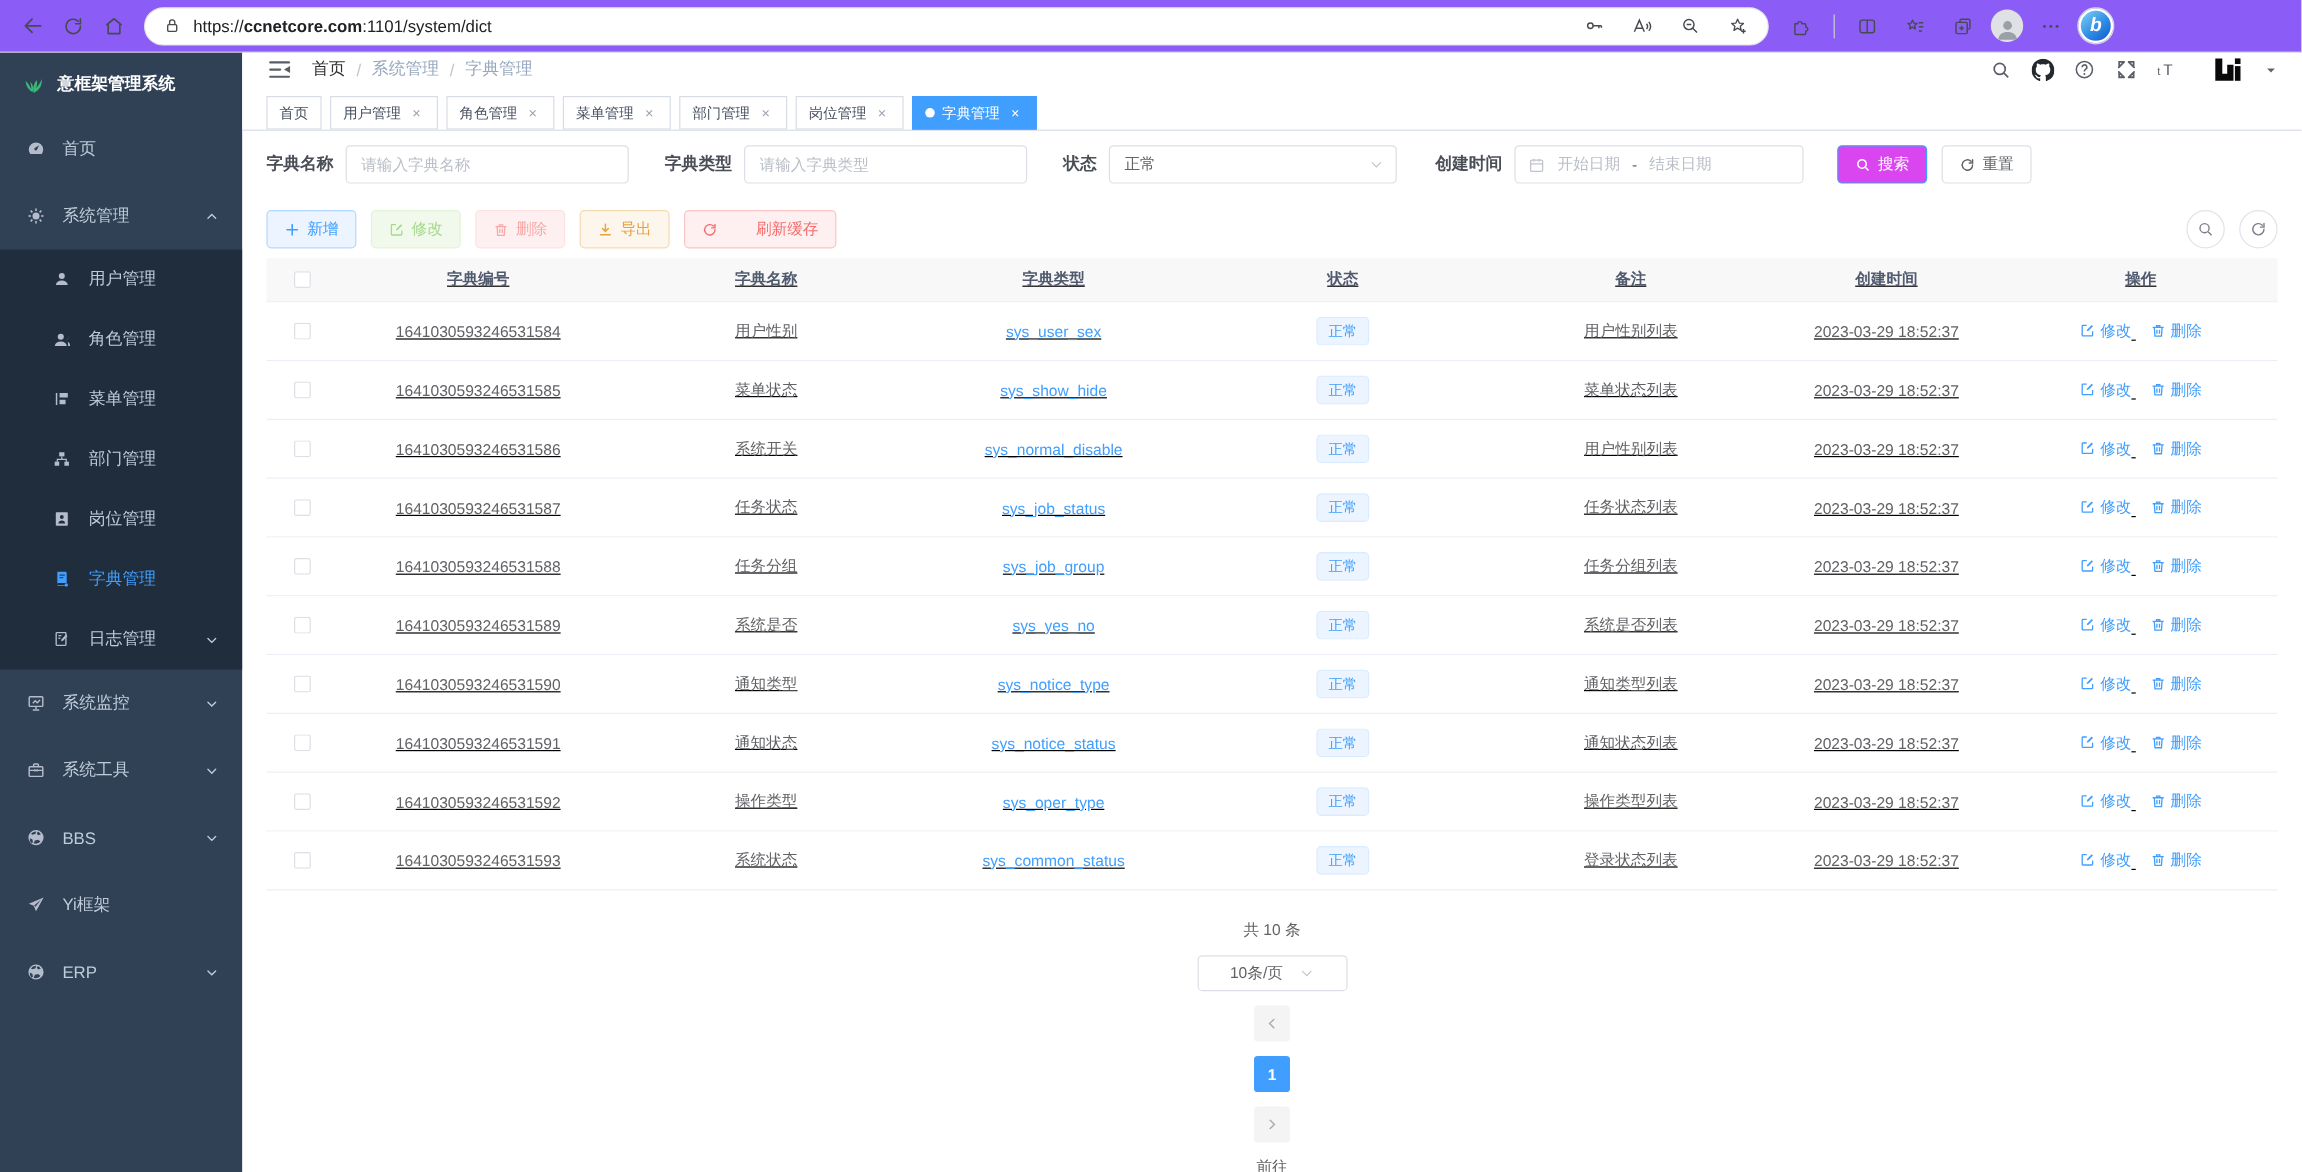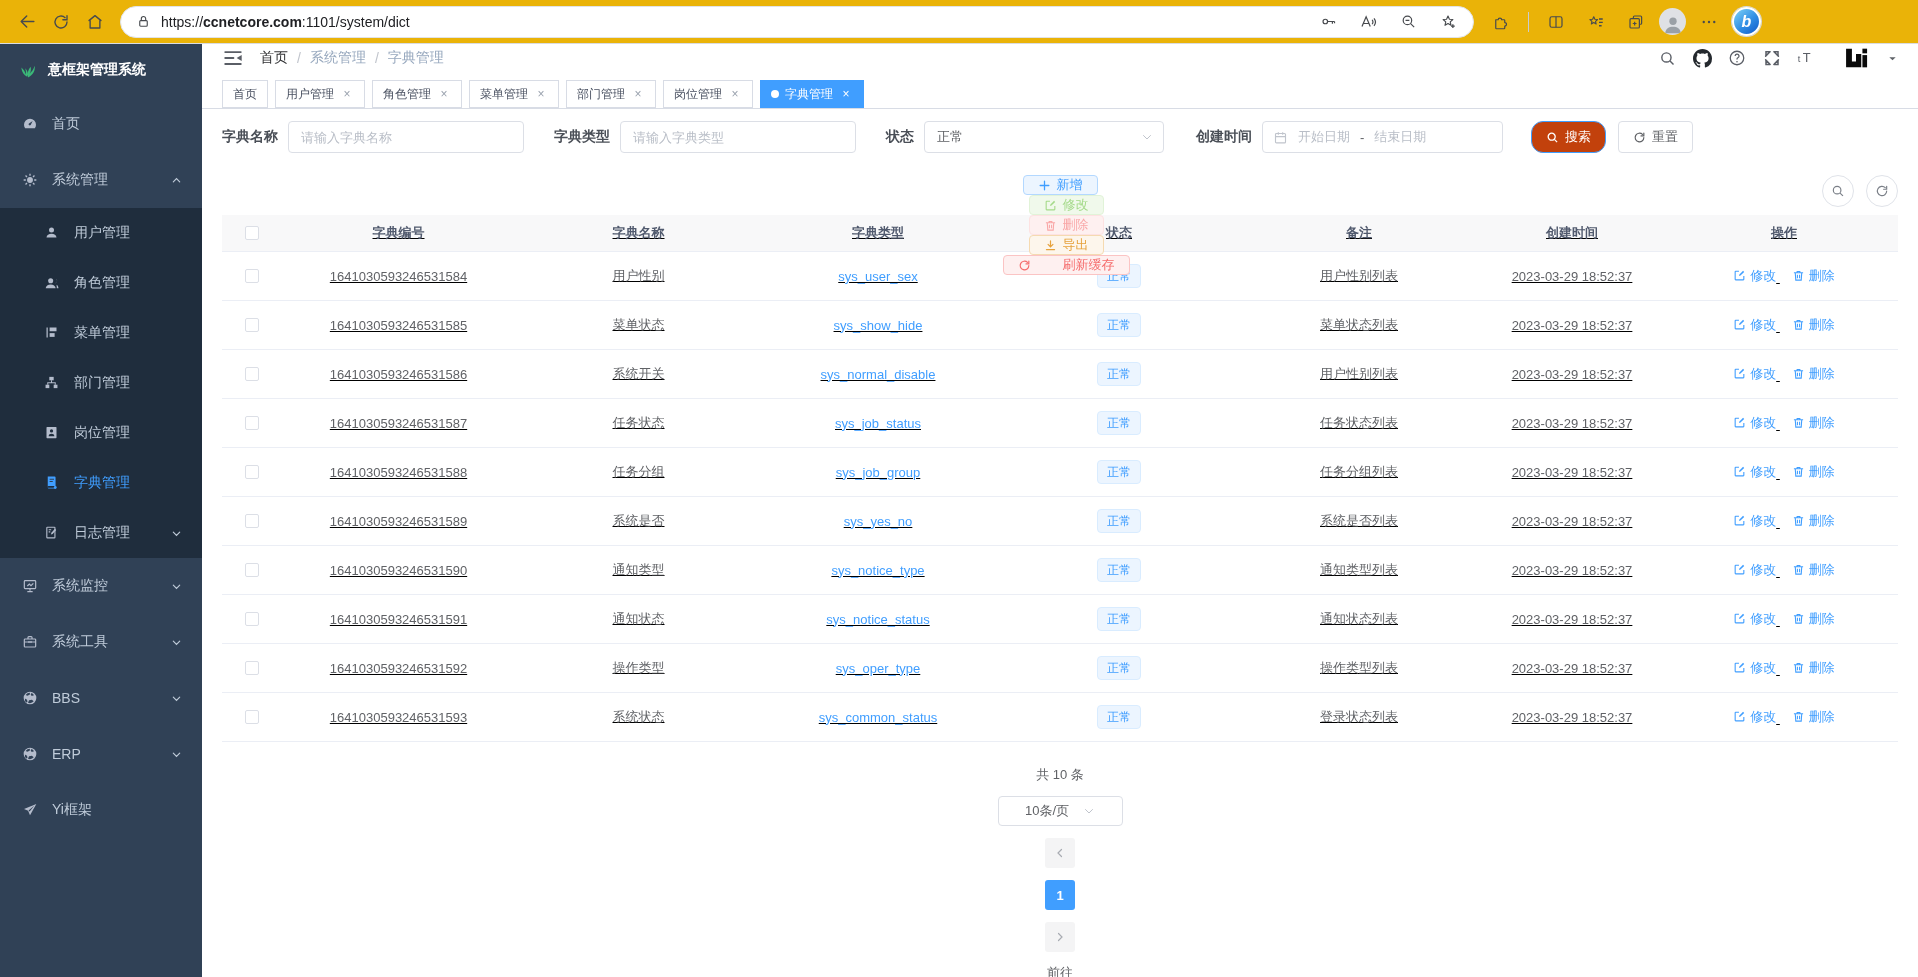--- a/index.html
+++ b/index.html
@@ -1,20 +1,20 @@
 <!DOCTYPE html>
 <html><head>
 <meta charset="utf-8">
 <style>
   * { margin:0; padding:0; box-sizing:border-box; }
   html,body { width:1918px; height:977px; overflow:hidden; font-family:"Liberation Sans","DejaVu Sans",sans-serif; background:#fff; }
   svg { display:block; }
 
   
-  .browser-bar { height:44px; background:#eab308; border-bottom:1px solid #dadce0; display:flex; align-items:center; padding:0 10px; }
+  .browser-bar { height:44px; background:#8b5cf6; border-bottom:1px solid #dadce0; display:flex; align-items:center; padding:0 10px; }
   .b-icon { width:34px; height:34px; border-radius:6px; display:flex; align-items:center; justify-content:center; color:#474a4e; flex:0 0 auto; cursor:pointer; }
   .address-pill { width:1354px; height:32px; background:#fff; border:1px solid #e1e3e6; border-radius:16px; display:flex; align-items:center; padding:0 12px; margin:0 6px 0 8px; flex:0 0 auto; }
   .url-text { font-size:14px; color:#202124; margin-left:8px; white-space:nowrap; }
   .url-text b { font-weight:600; }
   .pill-right { margin-left:auto; display:flex; align-items:center; gap:14px; color:#474a4e; }
   .pill-right .b-icon { width:26px; height:26px; }
   .chrome-right { display:flex; align-items:center; gap:6px; margin-left:4px; }
   .v-div { width:1px; height:20px; background:#c9ccd1; margin:0 4px; }
   .avatar-circle { width:27px; height:27px; border-radius:50%; background:#dfe1e5; display:flex; align-items:flex-end; justify-content:center; overflow:hidden; cursor:pointer; }
   .copilot { width:29px; height:29px; border-radius:50%; background:linear-gradient(140deg,#7fd3f7 0%,#2f8de4 55%,#1159c9 100%); color:#fff; font-weight:700; font-size:16px; display:flex; align-items:center; justify-content:center; border:2px solid #fff; box-shadow:0 0 0 1px #d6d9dd; cursor:pointer; }
@@ -60,24 +60,24 @@
 
   .filter-row { display:flex; align-items:center; margin-top:0; height:32px; font-size:14px; }
   .f-label { font-weight:700; color:#4a4f57; margin-right:10px; white-space:nowrap; }
   .f-input { width:236px; height:32px; border:1px solid #dcdfe6; border-radius:4px; padding:0 12px; font-size:13px; color:#606266; font-family:inherit; margin-right:30px; }
   .f-input::placeholder { color:#b9bec7; }
   .f-select { width:240px; height:32px; border:1px solid #dcdfe6; border-radius:4px; display:flex; align-items:center; padding:0 10px 0 12px; color:#606266; font-size:13px; margin-right:32px; cursor:pointer; }
   .f-select .chev { margin-left:auto; color:#c0c4cc; }
   .date-box { width:241px; height:32px; border:1px solid #dcdfe6; border-radius:4px; display:flex; align-items:center; gap:10px; padding:0 10px; font-size:13px; color:#b9bec7; margin-right:28px; cursor:pointer; }
   .date-sep { color:#606266; }
   .btn { height:32px; border-radius:4px; font-size:13px; display:inline-flex; align-items:center; gap:6px; padding:0 14px; cursor:pointer; border:1px solid #dcdfe6; background:#fff; color:#606266; font-family:inherit; }
-  .btn-primary { background:#c2410c; border-color:#409eff; color:#fff;border-radius:12px; }
+  .btn-primary { background:#d946ef; border-color:#409eff; color:#fff; }
   .btn + .btn { margin-left:12px; }
 
-  .toolbar-row { display:flex; align-items:center; margin-top:22px; position:relative; height:32px;flex-direction:column; }
+  .toolbar-row { display:flex; align-items:center; margin-top:22px; position:relative; height:32px; }
   .btn-plain-blue   { background:#ecf5ff; border-color:#b3d8ff; color:#409eff; }
   .btn-plain-green  { background:#f0f9eb; border-color:#e1f3d8; color:#a4da89; }
   .btn-plain-redlt  { background:#fef0f0; border-color:#fde2e2; color:#f9a7a7; }
   .btn-plain-orange { background:#fdf6ec; border-color:#f5dab1; color:#e6a23c; }
   .btn-plain-red    { background:#fef0f0; border-color:#fbc4c4; color:#f56c6c;gap:32px; }
   .mini-circles { position:absolute; right:0; top:0; display:flex; gap:12px; }
   .circle-btn { width:32px; height:32px; border-radius:50%; border:1px solid #e0e3e9; background:#fff; color:#7a7f87; display:flex; align-items:center; justify-content:center; cursor:pointer; }
 
   
   .table { margin-top:8px;text-decoration:underline; }
@@ -356,37 +356,37 @@
         <span>BBS</span>
         <span class="chev">
             <svg width="11" height="11" viewBox="0 0 24 24" fill="none" stroke="currentColor" stroke-width="2.5" stroke-linecap="round">
               <path d="m5 9 7 7 7-7"></path>
             </svg>
           </span>
       </div>
       <div class="m-item">
         <span class="m-ico">
             <svg width="16" height="16" viewBox="0 0 24 24" fill="currentColor">
+              <path d="M21.5 3 3 10.6l6.2 2.6L12 20l3-5.2 6.5-11.8zM9.8 12.9l8.5-7.4-6.9 8.9z"></path>
+            </svg>
+          </span>
+        <span>Yi框架</span>
+      </div>
+      <div class="m-item">
+        <span class="m-ico">
+            <svg width="16" height="16" viewBox="0 0 24 24" fill="currentColor">
               <path d="M12 2.5A9.5 9.5 0 1 0 21.5 12 9.5 9.5 0 0 0 12 2.5zm6 5.5-3.5 1L13 6.5l1.5-2A7.6 7.6 0 0 1 18 8zM12 4.3l-.5 2.9L8 8.5 5.5 7.6A7.7 7.7 0 0 1 12 4.3zM4.4 12.7l3.2 1.8.6 3.5-2 .9a7.6 7.6 0 0 1-1.8-6.2zM12 19.7a7.6 7.6 0 0 1-3-.6l1.6-3.6 4.2-.9 2.8 2.4a7.7 7.7 0 0 1-5.6 2.7z"></path>
             </svg>
           </span>
         <span>ERP</span>
         <span class="chev">
             <svg width="11" height="11" viewBox="0 0 24 24" fill="none" stroke="currentColor" stroke-width="2.5" stroke-linecap="round">
               <path d="m5 9 7 7 7-7"></path>
             </svg>
           </span>
-      </div>
-      <div class="m-item">
-        <span class="m-ico">
-            <svg width="16" height="16" viewBox="0 0 24 24" fill="currentColor">
-              <path d="M21.5 3 3 10.6l6.2 2.6L12 20l3-5.2 6.5-11.8zM9.8 12.9l8.5-7.4-6.9 8.9z"></path>
-            </svg>
-          </span>
-        <span>Yi框架</span>
       </div>
     </div>
   </div>
 
   <div class="main">
 
     <div class="navbar">
       <span class="hamburger">
         <svg width="22" height="22" viewBox="0 0 24 24" fill="none" stroke="currentColor" stroke-width="2" stroke-linecap="round">
             <path d="M3.5 5.5h17M3.5 12h9M3.5 18.5h17"></path>

